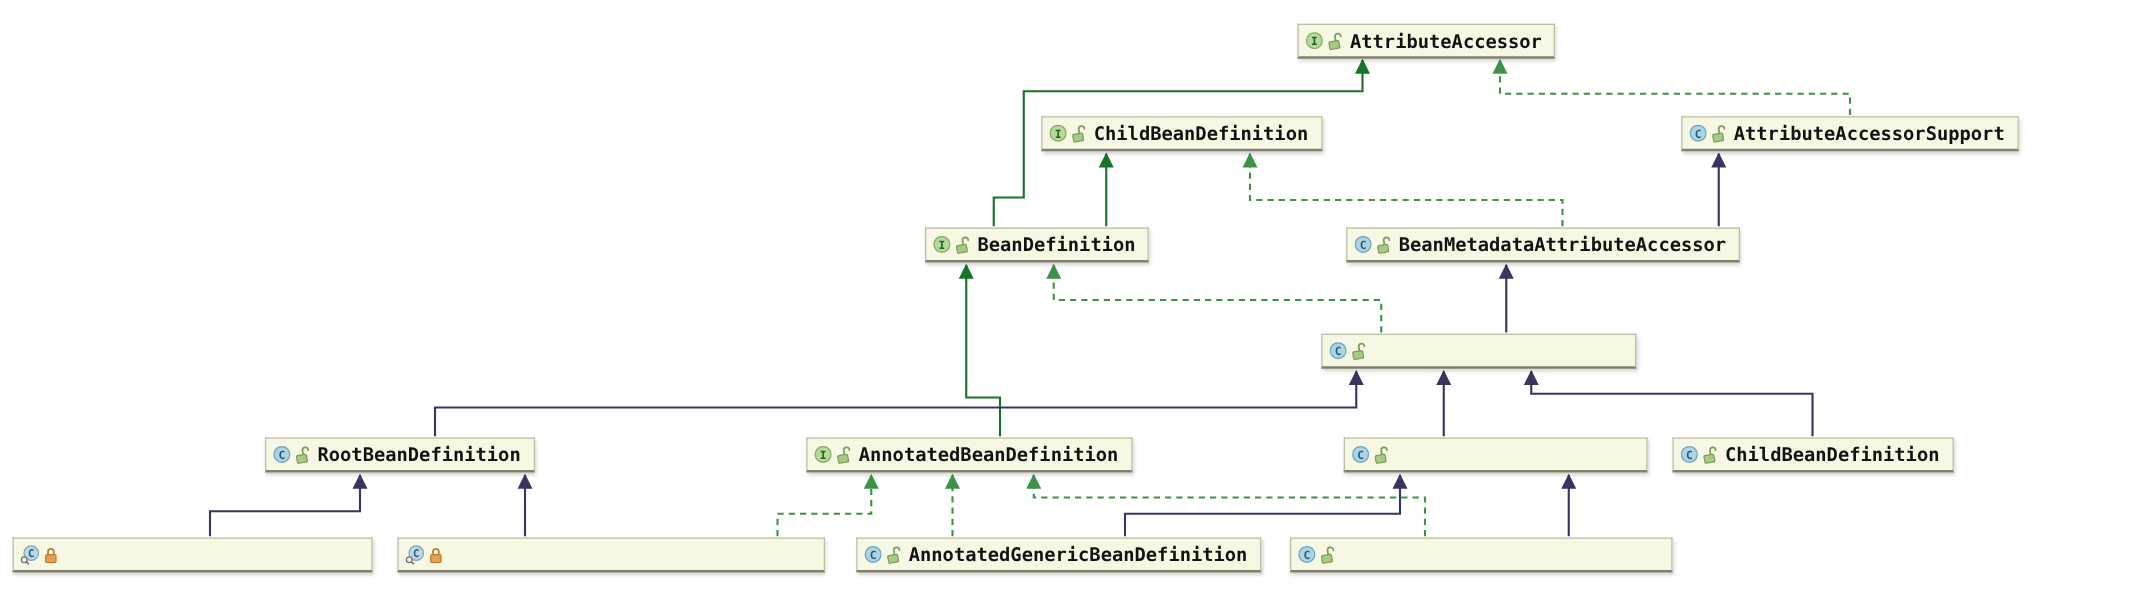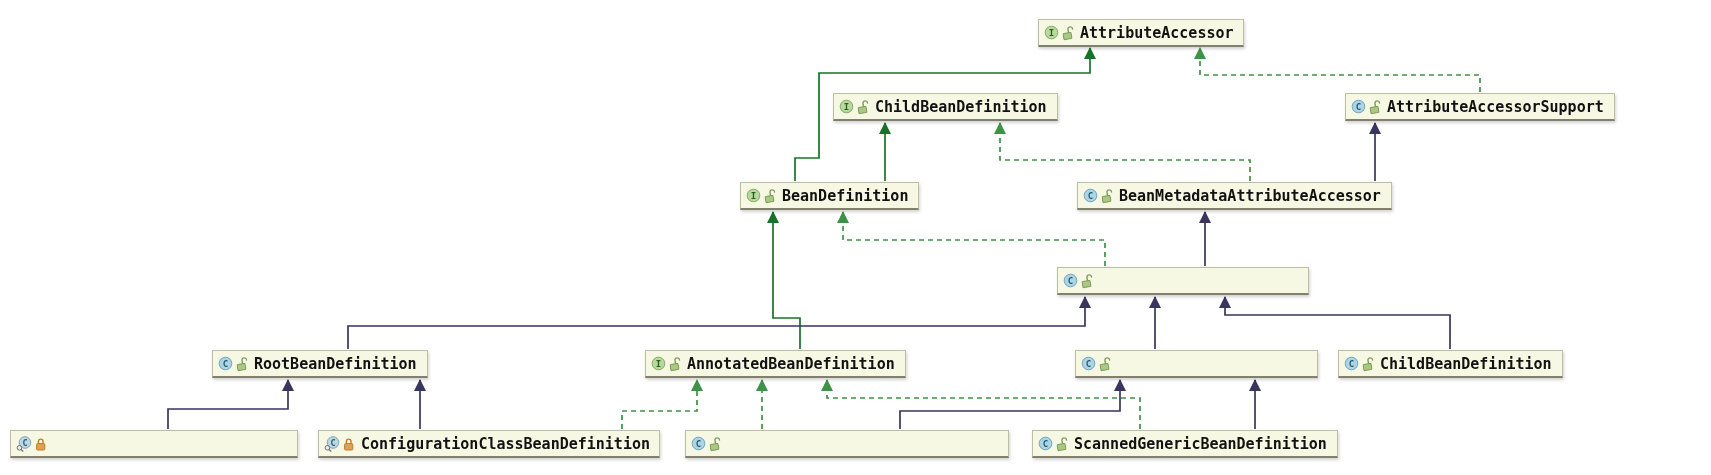--- a/index.html
+++ b/index.html
@@ -248,45 +248,44 @@
             <circle cx="3.4" cy="11.8" r="2.3" fill="#ececec" stroke="#6f6f6f"></circle>
             <path d="M5,13.4 L7.2,15.4" stroke="#6f6f6f" stroke-width="1.3" fill="none"></path>
           </svg>
         </span>
         <span class="icn lock-icn">
           <svg width="12" height="14" viewBox="0 0 12 14">
             <path d="M3.4,7 V4.4 a2.3,2.3 0 0 1 4.6,0 V7" fill="none" stroke="#b97f2f" stroke-width="1.4"></path>
             <rect x="1.6" y="6.6" width="8.2" height="6.4" rx="1" fill="#e3a14f" stroke="#b97f2f"></rect>
           </svg>
         </span>
-        <span class="lbl">ConfigurationClassBeanDefinition</span>
       </div>
       <div class="node" style="left: 685px; top: 430px; width: 324px;">
         <span class="icn kind-icn">
           <svg width="15" height="15" viewBox="0 0 15 15">
             <circle cx="7.5" cy="7.5" r="6.3" fill="#aed4e4" stroke="#6ba7bf"></circle>
             <text x="7.5" y="11" text-anchor="middle" font-size="9" font-weight="bold" fill="#1f5d77" font-family="DejaVu Sans Mono, monospace">C</text>
           </svg>
         </span>
         <span class="icn lock-icn">
           <svg width="12" height="14" viewBox="0 0 12 14" style="transform:rotate(-10deg)">
             <path d="M6.6,7 V3.6 a2.3,2.3 0 0 1 4.6,0 V4.6" fill="none" stroke="#7d9c5c" stroke-width="1.4"></path>
             <rect x="1" y="6.8" width="8" height="6.2" rx="1" fill="#a9c883" stroke="#7d9c5c"></rect>
           </svg>
         </span>
+        <span class="lbl">AnnotatedGenericBeanDefinition</span>
       </div>
       <div class="node" style="left: 1032px; top: 430px; width: 306px;">
         <span class="icn kind-icn">
           <svg width="15" height="15" viewBox="0 0 15 15">
             <circle cx="7.5" cy="7.5" r="6.3" fill="#aed4e4" stroke="#6ba7bf"></circle>
             <text x="7.5" y="11" text-anchor="middle" font-size="9" font-weight="bold" fill="#1f5d77" font-family="DejaVu Sans Mono, monospace">C</text>
           </svg>
         </span>
         <span class="icn lock-icn">
           <svg width="12" height="14" viewBox="0 0 12 14" style="transform:rotate(-10deg)">
             <path d="M6.6,7 V3.6 a2.3,2.3 0 0 1 4.6,0 V4.6" fill="none" stroke="#7d9c5c" stroke-width="1.4"></path>
             <rect x="1" y="6.8" width="8" height="6.2" rx="1" fill="#a9c883" stroke="#7d9c5c"></rect>
           </svg>
         </span>
-        <span class="lbl">ScannedGenericBeanDefinition</span>
       </div>
     </div>
 </div>
 
 </body></html>

